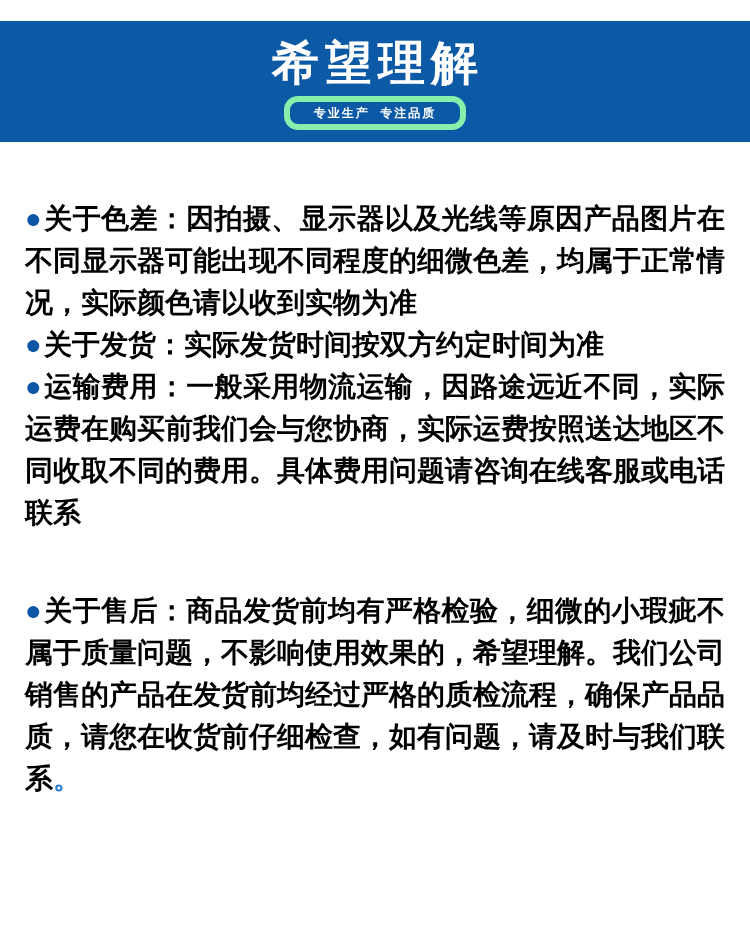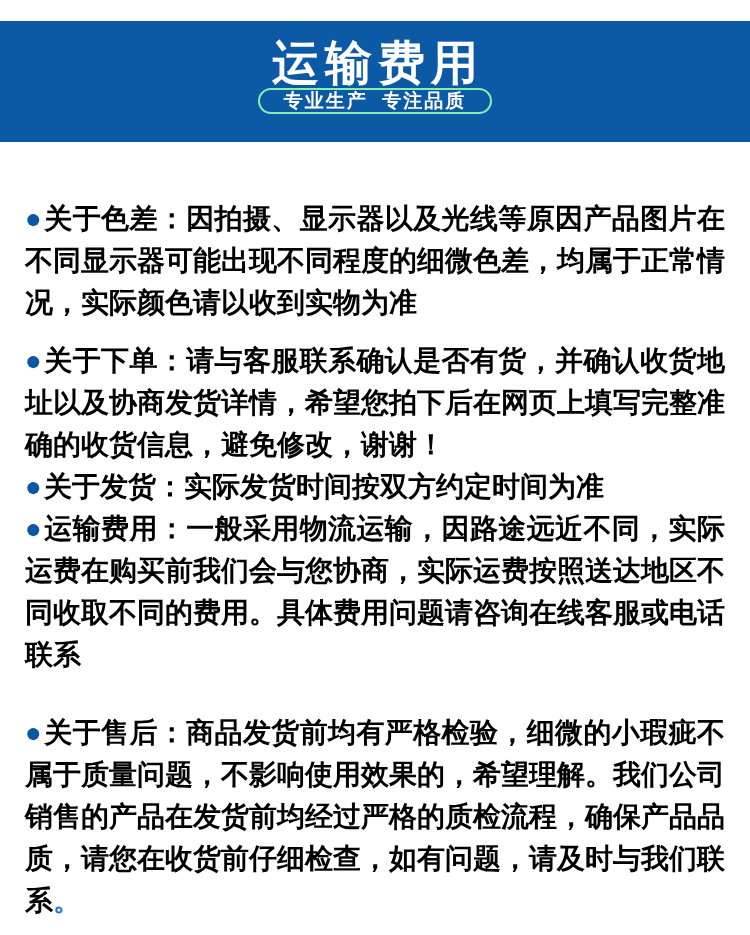--- a/index.html
+++ b/index.html
@@ -12,55 +12,54 @@
   
   .banner{
     width:750px;height:121px;background:#0c59a6;color:#ffffff;
     text-align:center;box-sizing:border-box;padding-top:17px;
   }
   .title{
     margin:0;font-size:47px;line-height:50px;font-weight:bold;
     letter-spacing:6px;text-indent:6px;
   }
   .tagline-pill{
-    display:inline-block;margin-top:0;border:2px solid #86efac;
+    display:inline-block;margin-top:8px;border:6px solid #86efac;
     border-radius:14px;padding:2px 24px;
-    font-size:19px;line-height:18px;font-weight:bold;
+    font-size:12px;line-height:18px;font-weight:bold;
     letter-spacing:2px;white-space:pre;
   }
 
   
   .content{
     padding:0 25px;color:#000000;font-weight:bold;
     font-size:28px;line-height:42px;text-align:justify;
   }
   .notice{margin:0;}
   .notice.n1{margin-top:56px;}
   .notice.n2{margin-top:16px;}
   .notice.n3{margin-top:0;}
   .notice.n4{}
-  .notice.n5{margin-top:36px;}
+  .notice.n5{margin-top:56px;}
   .bullet{color:#0b56a5;margin-right:2px;}
   .blue-period{color:#2678cc;}
 </style>
 </head>
 <body>
 
 <div class="page">
 
   <header class="banner">
-    <h1 class="title">运输费用</h1>
+    <h1 class="title">希望理解</h1>
     <div class="tagline-pill"><span>专业生产  专注品质</span></div>
   </header>
 
   <main class="content">
 
     <p class="notice n1"><span class="bullet">●</span><span>关于色差：因拍摄、显示器以及光线等原因产品图片在不同显示器可能出现不同程度的细微色差，均属于正常情况，实际颜色请以收到实物为准</span></p>
 
-    <p class="notice n2"><span class="bullet">●</span><span>关于下单：请与客服联系确认是否有货，并确认收货地址以及协商发货详情，希望您拍下后在网页上填写完整准确的收货信息，避免修改，谢谢！</span></p>
 
     <p class="notice n3"><span class="bullet">●</span><span>关于发货：实际发货时间按双方约定时间为准</span></p>
 
     <p class="notice n4"><span class="bullet">●</span><span>运输费用：一般采用物流运输，因路途远近不同，实际运费在购买前我们会与您协商，实际运费按照送达地区不同收取不同的费用。具体费用问题请咨询在线客服或电话联系</span></p>
 
     <p class="notice n5"><span class="bullet">●</span><span>关于售后：商品发货前均有严格检验，细微的小瑕疵不属于质量问题，不影响使用效果的，希望理解。我们公司销售的产品在发货前均经过严格的质检流程，确保产品品质，请您在收货前仔细检查，如有问题，请及时与我们联系</span><span class="blue-period">。</span></p>
 
   </main>
 </div>
 

